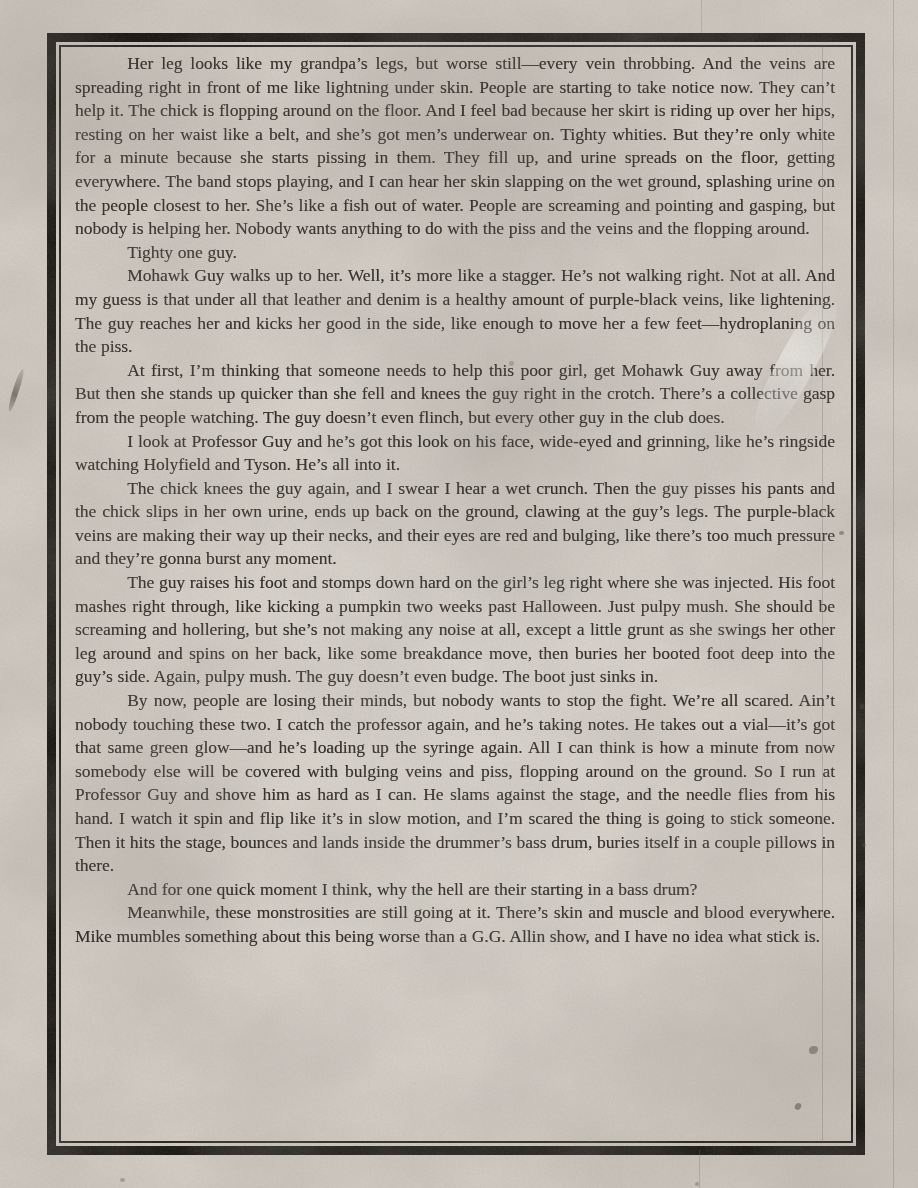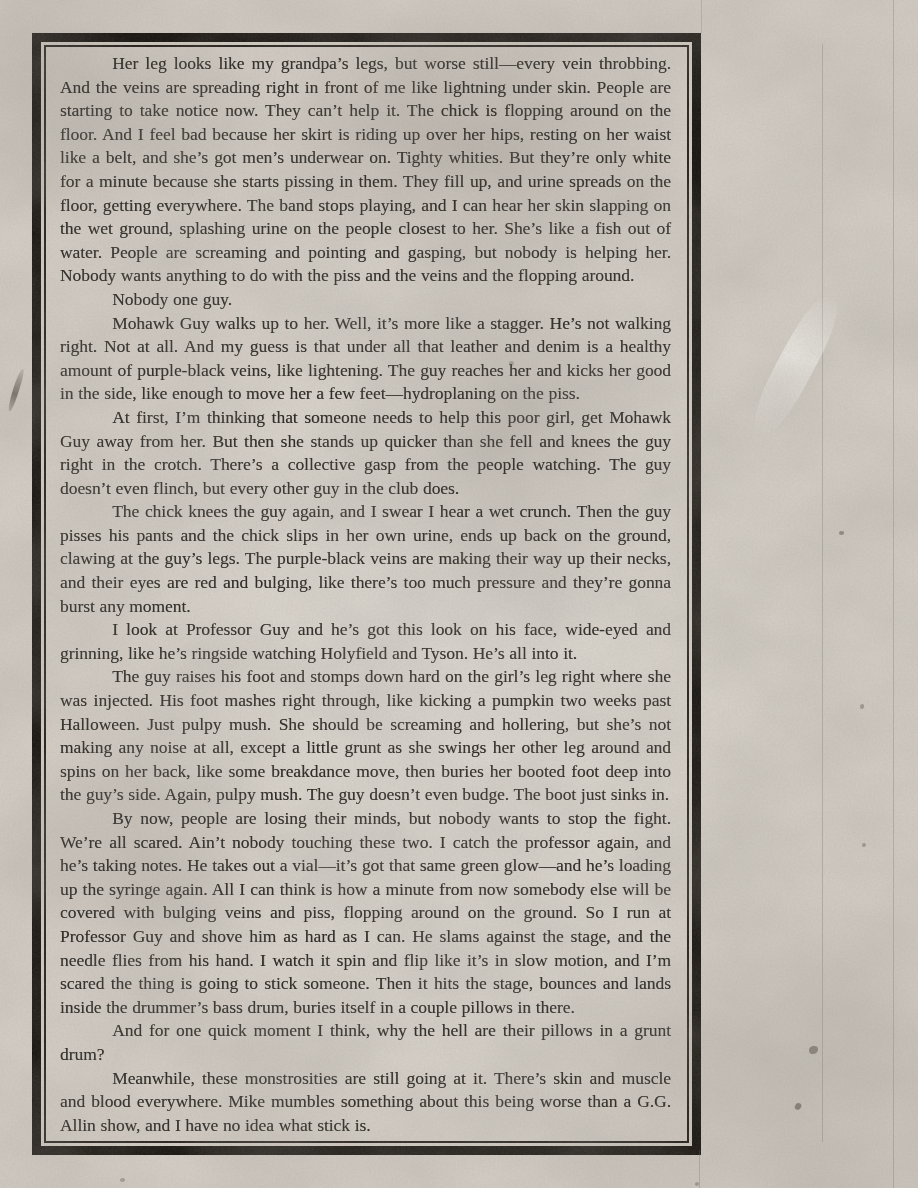--- a/index.html
+++ b/index.html
@@ -26,23 +26,23 @@
       radial-gradient(ellipse 220px 160px at 16% 72%, rgba(120,112,104,0.14), rgba(120,112,104,0) 70%),
       radial-gradient(ellipse 420px 300px at 88% 92%, rgba(124,117,108,0.16), rgba(124,117,108,0) 70%),
       radial-gradient(ellipse 300px 200px at 8% 8%, rgba(124,117,108,0.18), rgba(124,117,108,0) 70%),
       radial-gradient(ellipse 500px 700px at 50% 55%, rgba(255,253,248,0.25), rgba(255,253,248,0) 75%),
       #d3cdc5;
   }
 
   
   .frame {
     position: absolute;
-    left: 32px;
+    left: 47px;
     top: 33px;
-    width: 669px;
+    width: 818px;
     height: 1122px;
     box-sizing: border-box;
     border: 9px solid #191511;
     z-index: 2;
   }
   .frame-inner {
     position: absolute;
     inset: 3px;
     border: 2px solid #26211c;
     box-sizing: border-box;
@@ -129,28 +129,28 @@
 </style>
 </head>
 <body>
 
 <div class="page">
 
   <div class="frame">
     <div class="frame-inner">
       <div class="text-block">
         <p>Her leg looks like my grandpa’s legs, but worse still—every vein throbbing. And the veins are spreading right in front of me like lightning under skin. People are starting to take notice now. They can’t help it. The chick is flopping around on the floor. And I feel bad because her skirt is riding up over her hips, resting on her waist like a belt, and she’s got men’s underwear on. Tighty whities. But they’re only white for a minute because she starts pissing in them. They fill up, and urine spreads on the floor, getting everywhere. The band stops playing, and I can hear her skin slapping on the wet ground, splashing urine on the people closest to her. She’s like a fish out of water. People are screaming and pointing and gasping, but nobody is helping her. Nobody wants anything to do with the piss and the veins and the flopping around.</p>
-        <p>Nobody one guy.</p>
+        <p>Tighty one guy.</p>
         <p>Mohawk Guy walks up to her. Well, it’s more like a stagger. He’s not walking right. Not at all. And my guess is that under all that leather and denim is a healthy amount of purple-black veins, like lightening. The guy reaches her and kicks her good in the side, like enough to move her a few feet—hydroplaning on the piss.</p>
         <p>At first, I’m thinking that someone needs to help this poor girl, get Mohawk Guy away from her. But then she stands up quicker than she fell and knees the guy right in the crotch. There’s a collective gasp from the people watching. The guy doesn’t even flinch, but every other guy in the club does.</p>
+        <p>I look at Professor Guy and he’s got this look on his face, wide-eyed and grinning, like he’s ringside watching Holyfield and Tyson. He’s all into it.</p>
         <p>The chick knees the guy again, and I swear I hear a wet crunch. Then the guy pisses his pants and the chick slips in her own urine, ends up back on the ground, clawing at the guy’s legs. The purple-black veins are making their way up their necks, and their eyes are red and bulging, like there’s too much pressure and they’re gonna burst any moment.</p>
-        <p>I look at Professor Guy and he’s got this look on his face, wide-eyed and grinning, like he’s ringside watching Holyfield and Tyson. He’s all into it.</p>
         <p>The guy raises his foot and stomps down hard on the girl’s leg right where she was injected. His foot mashes right through, like kicking a pumpkin two weeks past Halloween. Just pulpy mush. She should be screaming and hollering, but she’s not making any noise at all, except a little grunt as she swings her other leg around and spins on her back, like some breakdance move, then buries her booted foot deep into the guy’s side. Again, pulpy mush. The guy doesn’t even budge. The boot just sinks in.</p>
         <p>By now, people are losing their minds, but nobody wants to stop the fight. We’re all scared. Ain’t nobody touching these two. I catch the professor again, and he’s taking notes. He takes out a vial—it’s got that same green glow—and he’s loading up the syringe again. All I can think is how a minute from now somebody else will be covered with bulging veins and piss, flopping around on the ground. So I run at Professor Guy and shove him as hard as I can. He slams against the stage, and the needle flies from his hand. I watch it spin and flip like it’s in slow motion, and I’m scared the thing is going to stick someone. Then it hits the stage, bounces and lands inside the drummer’s bass drum, buries itself in a couple pillows in there.</p>
-        <p>And for one quick moment I think, why the hell are their pillows in a grunt drum?</p>
+        <p>And for one quick moment I think, why the hell are their starting in a bass drum?</p>
         <p>Meanwhile, these monstrosities are still going at it. There’s skin and muscle and blood everywhere. Mike mumbles something about this being worse than a G.G. Allin show, and I have no idea what stick is.</p>
       </div>
     </div>
   </div>
 
   <div class="crease v1"></div>
   <div class="crease v2"></div>
   <div class="crease v3"></div>
   <div class="crease v4"></div>
   <div class="scratch"></div>

